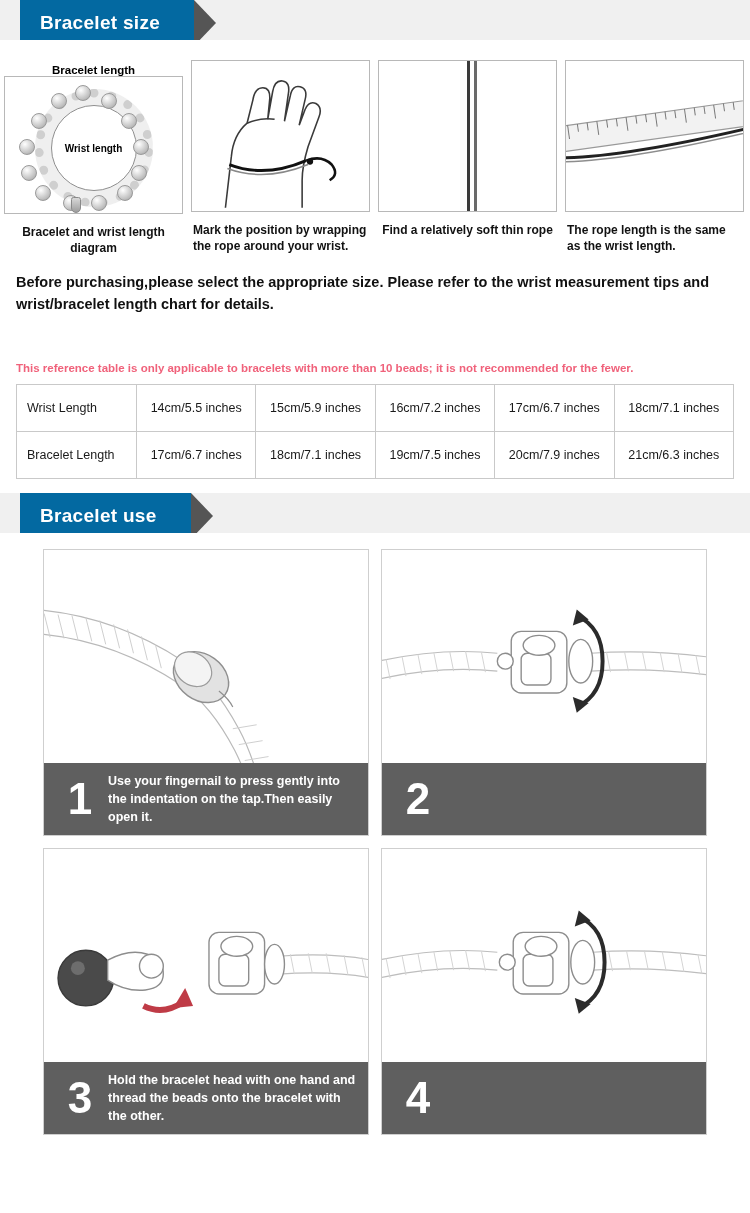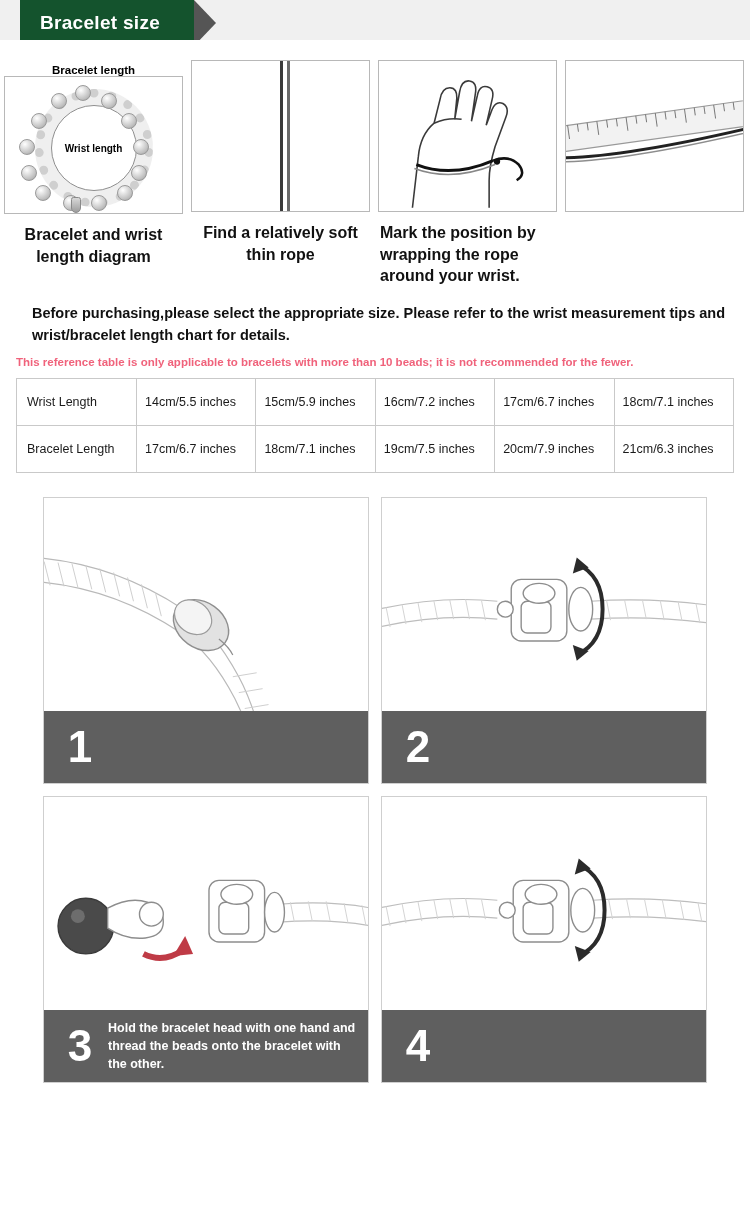--- a/index.html
+++ b/index.html
@@ -15,21 +15,21 @@
   .banner-wrap {
     position: relative;
     height: 46px;
     background: #f0f0f0;
     overflow: hidden;
   }
   .banner-tab {
     position: absolute;
     left: 20px; top: 0;
     height: 46px;
-    background: #14532d;
+    background: #0369a1;
     color: #fff;
     font-size: 19px;
     font-weight: bold;
     display: flex;
     align-items: center;
     padding: 0 34px 0 20px;
     letter-spacing: .3px;
   }
   .banner-tab:after {
     content: "";
@@ -58,21 +58,21 @@
   }
   .step-img {
     border: 1px solid #b8b8b8;
     height: 152px;
     margin: 0 0 10px 0;
     position: relative;
     overflow: hidden;
     background: #fff;
   }
   .step-cap {
-    font-size: 16px;
+    font-size: 12px;
     font-weight: bold;
     color: #111;
     line-height: 1.35;
     padding: 0 2px;
   }
   .cap-center { text-align: center; }
 
   
   .brac-title {
     text-align: center;
@@ -135,42 +135,43 @@
   
   .hand-svg, .ruler-svg { width: 100%; height: 100%; display: block; }
 
   
   .intro {
     font-size: 14.5px;
     font-weight: bold;
     color: #111;
     line-height: 1.5;
     padding: 10px 14px 4px 16px;
-    margin-left: 16px;
   }
   .note {
     font-size: 11.5px;
     font-weight: bold;
     color: #f0627b;
     padding: 6px 14px 10px 16px;
+    margin-top: 36px;
   }
 
   
   .size-table {
     border-collapse: collapse;
     width: 718px;
     margin: 0 16px 14px 16px;
     table-layout: fixed;
   }
   .size-table td {
     border: 1px solid #c9c9c9;
     height: 47px;
     font-size: 12.5px;
     color: #1a1a1a;
     padding: 4px 8px;
+    text-align: center;
   }
   .size-table td.rowhead {
     text-align: left;
     width: 120px;
     padding-left: 10px;
   }
 
   
   .use-grid {
     display: flex;
@@ -243,42 +244,42 @@
         <div class="bead" style="left:30px; top:108px;"></div>
         <div class="bead" style="left:112px; top:108px;"></div>
         <div class="bead" style="left:58px; top:118px;"></div>
         <div class="bead" style="left:86px; top:118px;"></div>
         <div class="charm" style="left:66px; top:120px;"></div>
       </div>
       <div class="step-cap cap-center">Bracelet and wrist length diagram</div>
     </div>
 
     <div class="step-col">
-      <div class="step-img rope-box"></div>
-      <div class="step-cap cap-center">Find a relatively soft thin rope</div>
-    </div>
-
-    <div class="step-col">
       <div class="step-img">
         <svg class="hand-svg" viewBox="0 0 180 150" preserveAspectRatio="xMidYMid meet">
           <g fill="none" stroke="#3a3a3a" stroke-width="1.6">
             <path d="M34 148 L40 96 Q42 74 56 62 L62 38 Q64 26 72 26 Q80 26 79 38 L77 58
                      L82 30 Q84 18 92 19 Q100 20 98 32 L94 60
                      L100 34 Q102 23 110 25 Q118 27 115 38 L109 64
                      L115 48 Q119 39 126 42 Q133 46 129 56 L118 86
                      Q112 106 112 120 L112 148"></path>
             <path d="M56 62 Q70 56 84 58"></path>
           </g>
           <path d="M38 104 Q74 118 116 100" fill="none" stroke="#111" stroke-width="3"></path>
           <path d="M36 108 Q74 122 118 104" fill="none" stroke="#888" stroke-width="1.5"></path>
           <path d="M116 100 Q132 94 142 104 Q150 114 140 120" fill="none" stroke="#111" stroke-width="2.6"></path>
           <circle cx="120" cy="101" r="3.2" fill="#111"></circle>
         </svg>
       </div>
       <div class="step-cap">Mark the position by wrapping the rope around your wrist.</div>
+    </div>
+
+    <div class="step-col">
+      <div class="step-img rope-box"></div>
+      <div class="step-cap cap-center">Find a relatively soft thin rope</div>
     </div>
 
     <div class="step-col">
       <div class="step-img">
         <svg class="ruler-svg" viewBox="0 0 180 150" preserveAspectRatio="xMidYMid meet">
           <g transform="rotate(-8 90 75)">
             <rect x="-6" y="52" width="200" height="26" fill="#f2f2f2" stroke="#999" stroke-width="1.2"></rect>
             <g stroke="#777" stroke-width="1">
               <line x1="4" y1="52" x2="4" y2="66"></line>
                 <line x1="14" y1="52" x2="14" y2="60"></line>
@@ -297,20 +298,21 @@
               <line x1="144" y1="52" x2="144" y2="60"></line>
                 <line x1="154" y1="52" x2="154" y2="66"></line>
               <line x1="164" y1="52" x2="164" y2="60"></line>
                 <line x1="174" y1="52" x2="174" y2="60"></line>
             </g>
             <path d="M-6 84 Q60 92 190 80" fill="none" stroke="#222" stroke-width="3"></path>
             <path d="M-6 88 Q60 96 190 84" fill="none" stroke="#8d8d8d" stroke-width="1.4"></path>
           </g>
         </svg>
       </div>
+      <div class="step-cap">The rope length is the same as the wrist length.</div>
     </div>
   </div>
 
   <div class="intro">Before purchasing,please select the appropriate size. Please refer to the wrist measurement tips and wrist/bracelet length chart for details.</div>
   <div class="note">This reference table is only applicable to bracelets with more than 10 beads; it is not recommended for the fewer.</div>
 
   <table class="size-table">
     <tbody>
       <tr>
         <td class="rowhead">Wrist Length</td>
@@ -324,20 +326,24 @@
         <td class="rowhead">Bracelet Length</td>
         <td>17cm/6.7 inches</td>
         <td>18cm/7.1 inches</td>
         <td>19cm/7.5 inches</td>
         <td>20cm/7.9 inches</td>
         <td>21cm/6.3 inches</td>
       </tr>
     </tbody>
   </table>
 
+  <div class="banner-wrap">
+    <div class="banner-tab">Bracelet use</div>
+    <div class="banner-strip"></div>
+  </div>
 
   <div class="use-grid">
 
     <div class="use-card">
       <svg class="card-svg" viewBox="0 0 326 287" preserveAspectRatio="xMidYMid meet">
         <g fill="none" stroke="#b9b9b9" stroke-width="1.2">
           <path d="M-10 60 Q70 66 140 112 Q170 132 196 180 Q215 215 230 287"></path>
           <path d="M-10 84 Q70 90 138 136 Q168 156 192 202 Q210 238 222 287"></path>
         </g>
         <g stroke="#cfcfcf" stroke-width="1">
@@ -358,20 +364,21 @@
             <path d="M216 264 L240 260"></path>
         </g>
         <g>
           <ellipse cx="158" cy="128" rx="30" ry="23" fill="#e2e2e2" stroke="#8f8f8f" stroke-width="1.4" transform="rotate(36 158 128)"></ellipse>
           <ellipse cx="150" cy="120" rx="20" ry="16" fill="#f4f4f4" stroke="#9b9b9b" stroke-width="1.2" transform="rotate(36 150 120)"></ellipse>
           <path d="M176 142 q10 8 14 16" stroke="#8f8f8f" stroke-width="1.2" fill="none"></path>
         </g>
       </svg>
       <div class="use-caption">
         <div class="use-num">1</div>
+        <div class="use-text">Use your fingernail to press gently into the indentation on the tap.Then easily open it.</div>
       </div>
     </div>
 
     <div class="use-card">
       <svg class="card-svg" viewBox="0 0 326 287" preserveAspectRatio="xMidYMid meet">
         <g fill="none" stroke="#bdbdbd" stroke-width="1.2">
           <path d="M-4 112 Q60 98 116 104"></path>
           <path d="M-4 130 Q60 116 116 122"></path>
           <path d="M210 104 Q270 100 330 108"></path>
           <path d="M210 122 Q270 118 330 126"></path>

